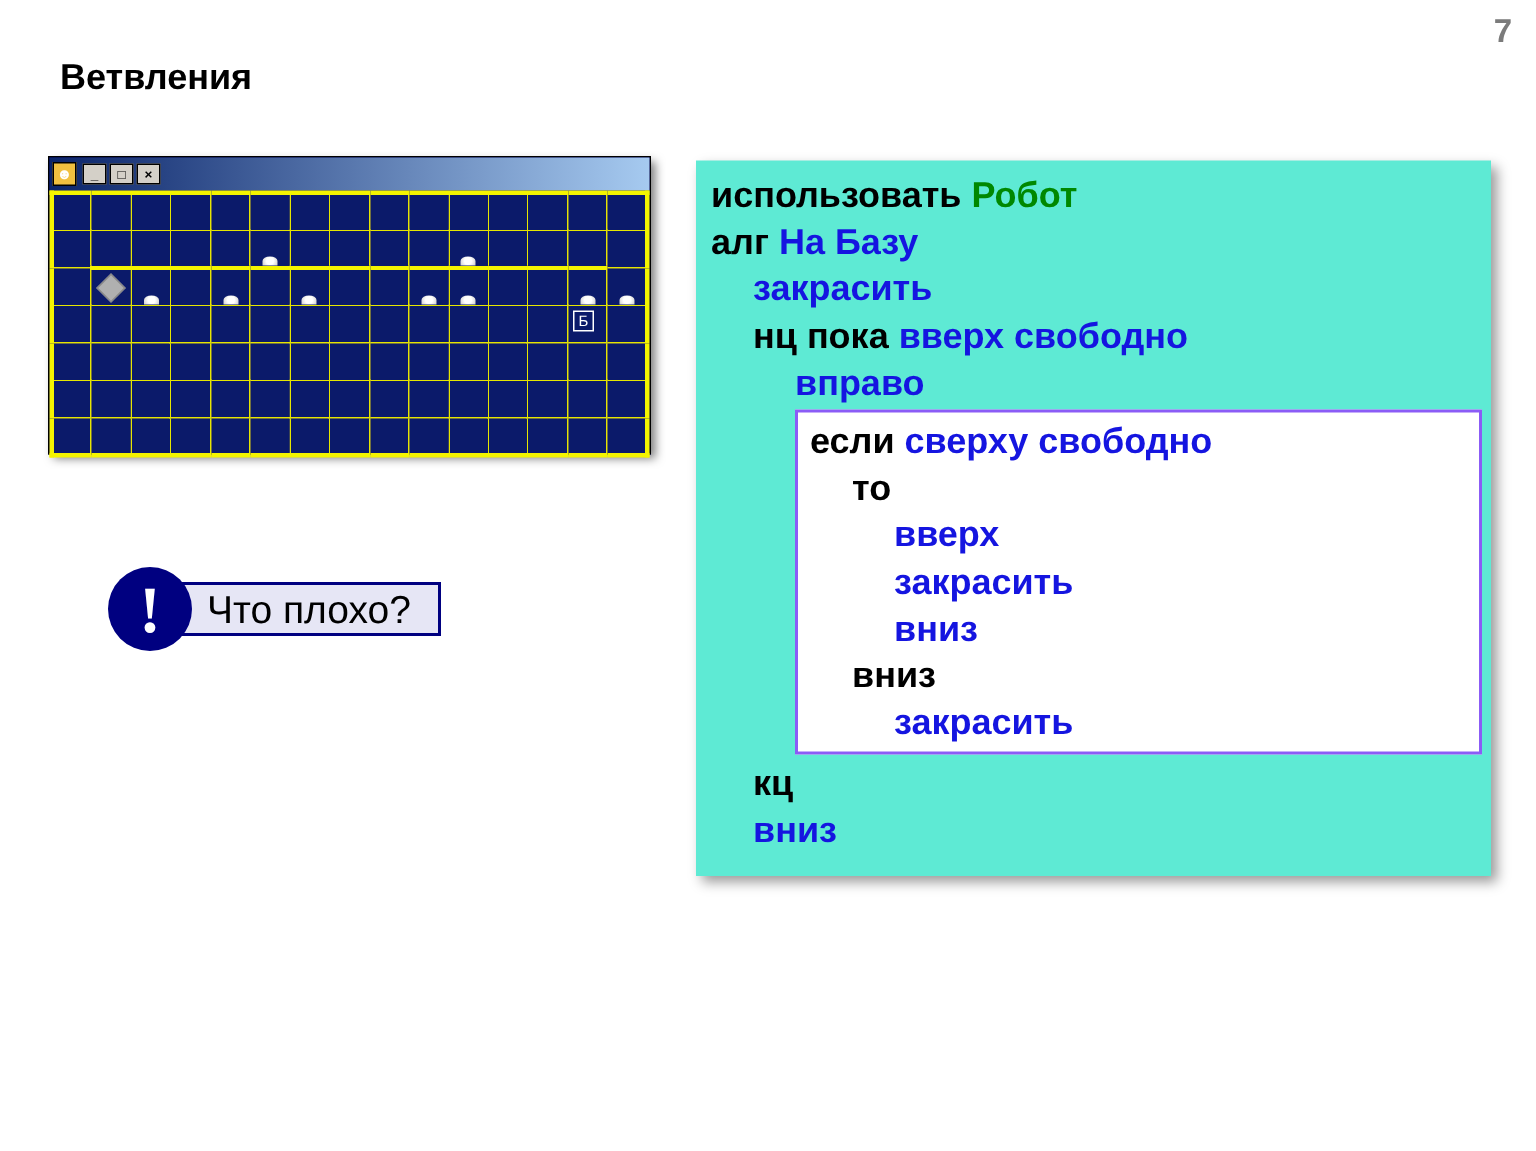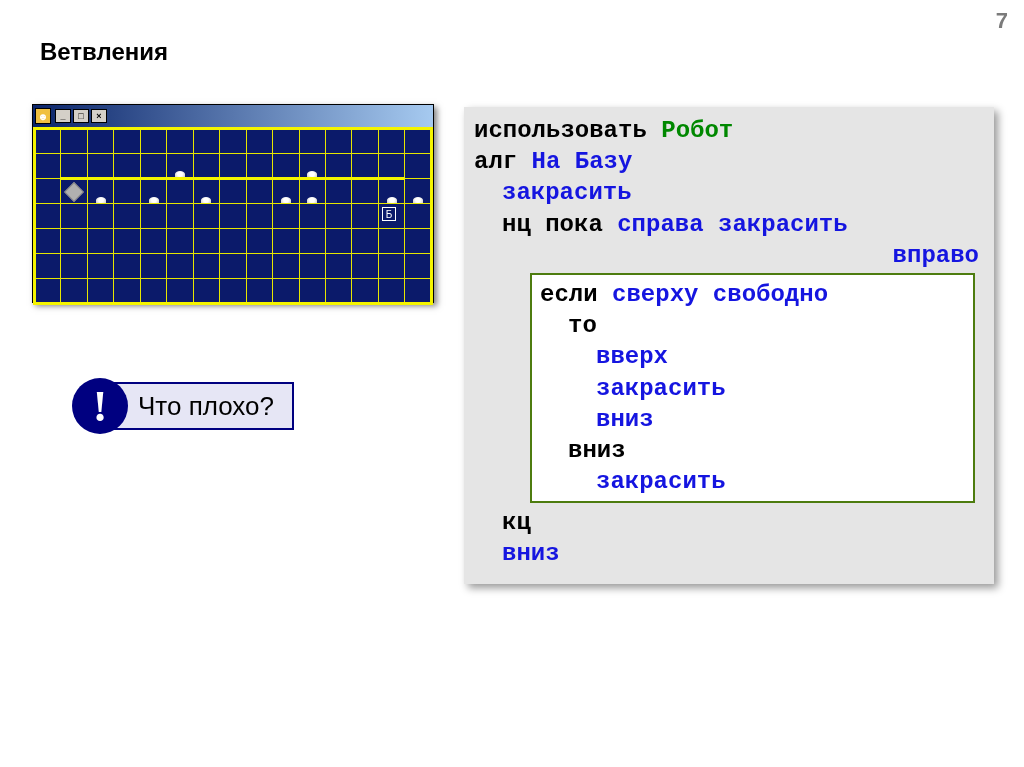--- a/index.html
+++ b/index.html
@@ -136,57 +136,57 @@
     font-size: 44px;
     font-weight: bold;
     display: flex;
     align-items: center;
     justify-content: center;
     z-index: 2;
     position: relative;
     font-family: "Times New Roman", serif;
   }
   .callout-box {
-    height: 48px;
+    height: 36px;
     background: #e6e6f5;
     border: 2px solid #000080;
     margin-left: -18px;
     padding-left: 26px;
     padding-right: 18px;
     display: flex;
     align-items: center;
     font-size: 26px;
     color: #000;
   }
   .code-panel {
     position: absolute;
     top: 107px;
     left: 464px;
     width: 530px;
-    background: #e5e5e5;
+    background: #5eead4;
     box-shadow: 4px 4px 8px rgba(0,0,0,0.4);
-    padding: 8px 15px 14px 10px;
-    font-family: Liberation Mono, monospace;
+    padding: 8px 2px 14px 10px;
+    font-family: Liberation Sans, sans-serif;
     font-size: 24px;
     font-weight: bold;
     line-height: 1.3;
   }
   .code-panel .kw { color: #000; }
   .code-panel .name { color: #008800; font-weight: bold; }
   .code-panel .alg { color: #1515e0; }
   .code-panel .cmd { color: #1515e0; }
   .code-panel .cond { color: #1515e0; }
   .inner-box {
-    border: 2px solid #4d7c0f;
+    border: 2px solid #8b5cf6;
     background: #ffffff;
     padding: 4px 8px;
     margin: 2px 4px 4px 56px;
   }
   .ind1 { padding-left: 28px; }
-  .ind2 { padding-left: 56px; text-align: right; }
+  .ind2 { padding-left: 56px; }
   .inner-box .in0 { padding-left: 0; }
   .inner-box .in1 { padding-left: 28px; }
   .inner-box .in2 { padding-left: 56px; }
 </style>
 </head>
 <body>
 
 <div class="page-num">7</div>
 <div class="title">Ветвления</div>
 
@@ -350,21 +350,21 @@
 
 <div class="callout">
   <div class="callout-circle">!</div>
   <div class="callout-box">Что плохо?</div>
 </div>
 
 <div class="code-panel">
   <div><span class="kw">использовать </span><span class="name">Робот</span></div>
   <div><span class="kw">алг </span><span class="alg">На Базу</span></div>
   <div class="ind1"><span class="cmd">закрасить</span></div>
-  <div class="ind1"><span class="kw">нц пока </span><span class="cond">справа закрасить</span></div>
+  <div class="ind1"><span class="kw">нц пока </span><span class="cond">вверх свободно</span></div>
   <div class="ind2"><span class="cmd">вправо</span></div>
   <div class="inner-box">
     <div class="in0"><span class="kw">если </span><span class="cond">сверху свободно</span></div>
     <div class="in1"><span class="kw">то</span></div>
     <div class="in2"><span class="cmd">вверх</span></div>
     <div class="in2"><span class="cmd">закрасить</span></div>
     <div class="in2"><span class="cmd">вниз</span></div>
     <div class="in1"><span class="kw">вниз</span></div>
     <div class="in2"><span class="cmd">закрасить</span></div>
   </div>

